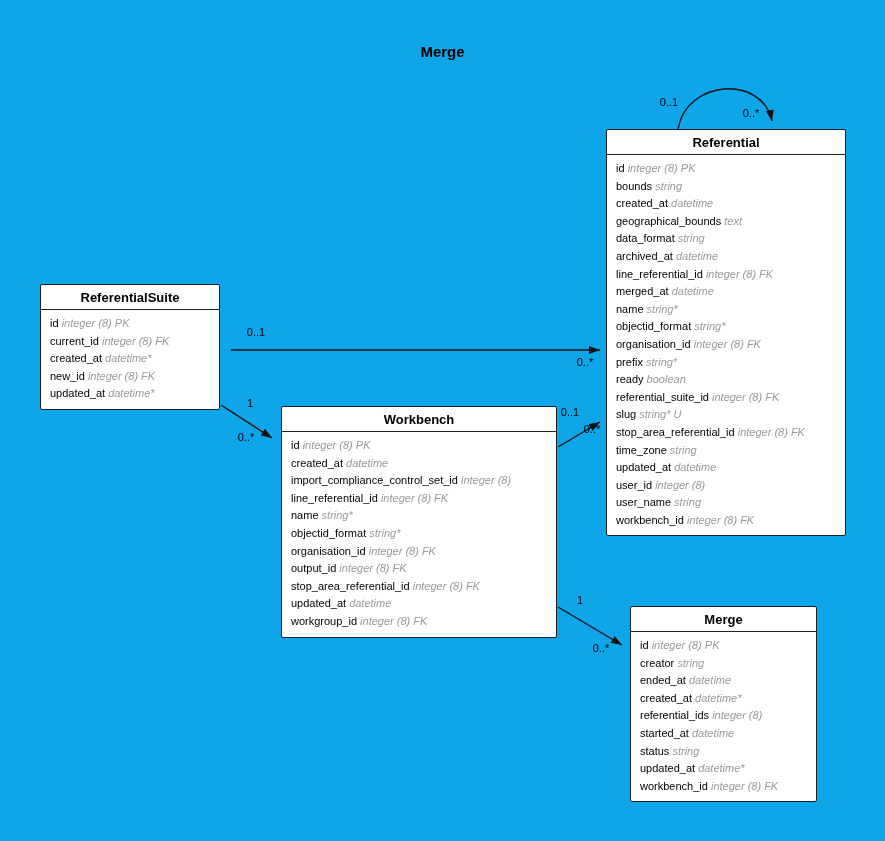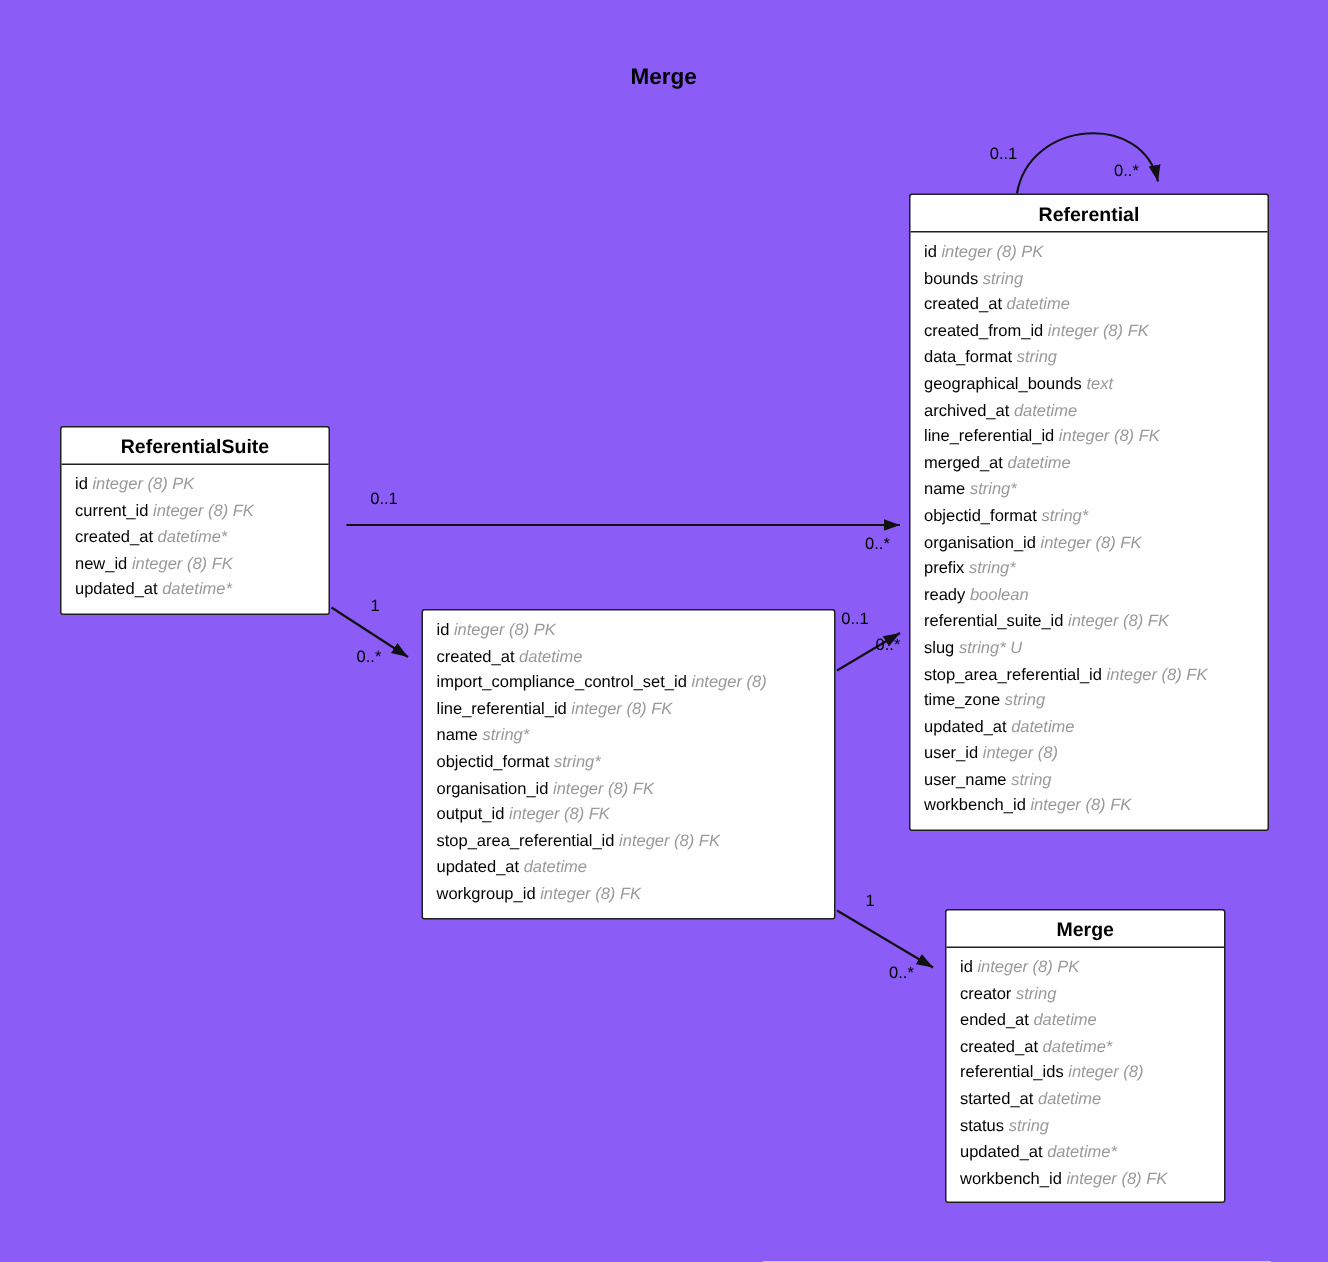--- a/index.html
+++ b/index.html
@@ -1,20 +1,20 @@
 <!DOCTYPE html>
 <html><head>
 <meta charset="utf-8">
 <style>
   html, body { margin: 0; padding: 0; background: #ffffff; }
   .canvas {
     position: relative;
     width: 885px;
     height: 841px;
-    background: #8b5cf6;
+    background: #0ea5e9;
     font-family: "Liberation Sans", sans-serif;
     overflow: hidden;
   }
   .diagram-title {
     position: absolute;
     top: 43px;
     left: 0;
     width: 885px;
     text-align: center;
     font-size: 15px;
@@ -114,26 +114,25 @@
   <div class="entity" style="left:606px; top:129px; width:240px;">
     <div class="entity-header">Referential</div>
     <div class="entity-fields">
 
         <div class="field-row"><span>id</span> <span class="field-type">integer (8) PK</span></div>
 
         <div class="field-row"><span>bounds</span> <span class="field-type">string</span></div>
 
         <div class="field-row"><span>created_at</span> <span class="field-type">datetime</span></div>
 
-        <div class="field-row"><span>created_from_id</span> <span class="field-type">integer (8) FK</span></div>
+
+        <div class="field-row"><span>geographical_bounds</span> <span class="field-type">text</span></div>
 
         <div class="field-row"><span>data_format</span> <span class="field-type">string</span></div>
 
-        <div class="field-row"><span>geographical_bounds</span> <span class="field-type">text</span></div>
-
         <div class="field-row"><span>archived_at</span> <span class="field-type">datetime</span></div>
 
         <div class="field-row"><span>line_referential_id</span> <span class="field-type">integer (8) FK</span></div>
 
         <div class="field-row"><span>merged_at</span> <span class="field-type">datetime</span></div>
 
         <div class="field-row"><span>name</span> <span class="field-type">string*</span></div>
 
         <div class="field-row"><span>objectid_format</span> <span class="field-type">string*</span></div>
 
@@ -156,20 +155,21 @@
 
         <div class="field-row"><span>user_id</span> <span class="field-type">integer (8)</span></div>
 
         <div class="field-row"><span>user_name</span> <span class="field-type">string</span></div>
 
         <div class="field-row"><span>workbench_id</span> <span class="field-type">integer (8) FK</span></div>
       </div>
   </div>
 
   <div class="entity" style="left:281px; top:406px; width:276px;">
+    <div class="entity-header">Workbench</div>
     <div class="entity-fields">
 
         <div class="field-row"><span>id</span> <span class="field-type">integer (8) PK</span></div>
 
         <div class="field-row"><span>created_at</span> <span class="field-type">datetime</span></div>
 
         <div class="field-row"><span>import_compliance_control_set_id</span> <span class="field-type">integer (8)</span></div>
 
         <div class="field-row"><span>line_referential_id</span> <span class="field-type">integer (8) FK</span></div>
 

